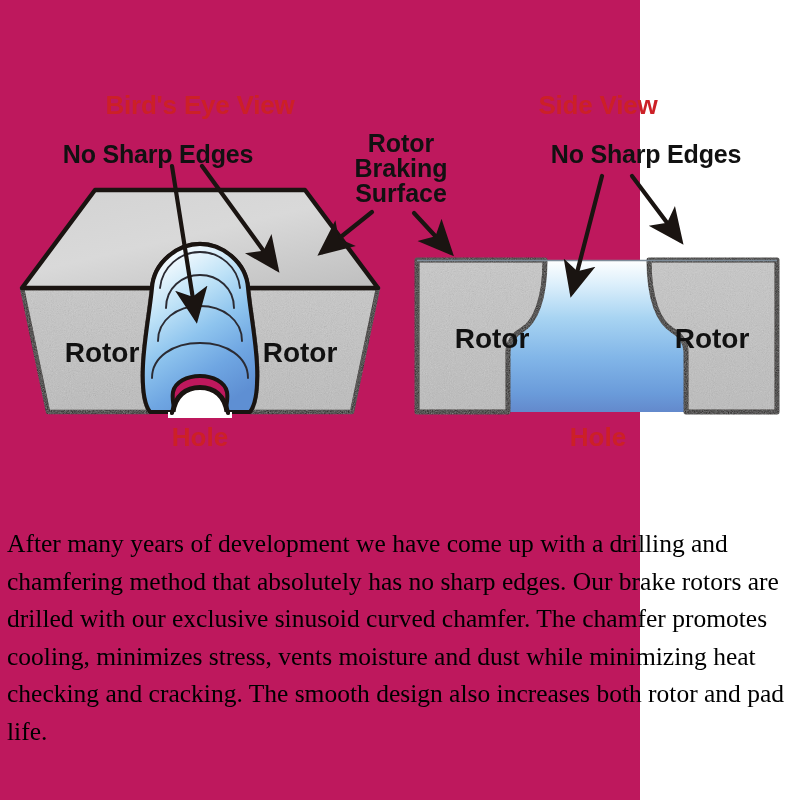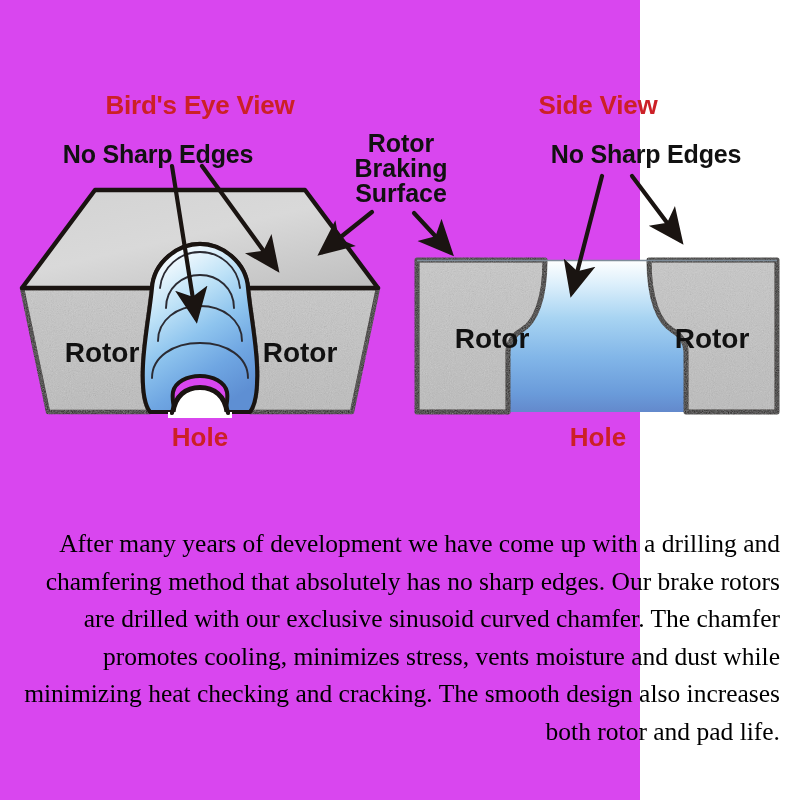--- a/index.html
+++ b/index.html
@@ -12,46 +12,46 @@
     width: 800px;
     height: 800px;
     font-family: "Liberation Sans", sans-serif;
     overflow: hidden;
     position: relative;
   }
   #page {
     position: relative;
     width: 640px;
     height: 800px;
-    background: #d946ef;
+    background: #be185d;
   }
   #diagram-svg {
     position: absolute;
     left: 0;
     top: 0;
     width: 800px;
     height: 800px;
     display: block;
   }
   .headline {
     font-family: "Liberation Sans", sans-serif;
     font-weight: bold;
     letter-spacing: -0.2px;
   }
   .body-copy {
     position: absolute;
     left: 0;
     top: 525px;
     width: 800px;
-    text-align: right;
+    text-align: left;
     font-family: "Liberation Serif", serif;
     font-size: 25.5px;
     line-height: 37.5px;
     color: #000000;
-    padding: 0 20px;
+    padding: 0 7px;
     box-sizing: border-box;
   }
   .body-copy p { margin: 0; }
 </style>
 </head>
 <body>
 
 <div id="page">
 
   <svg id="diagram-svg" viewBox="0 0 800 800">

